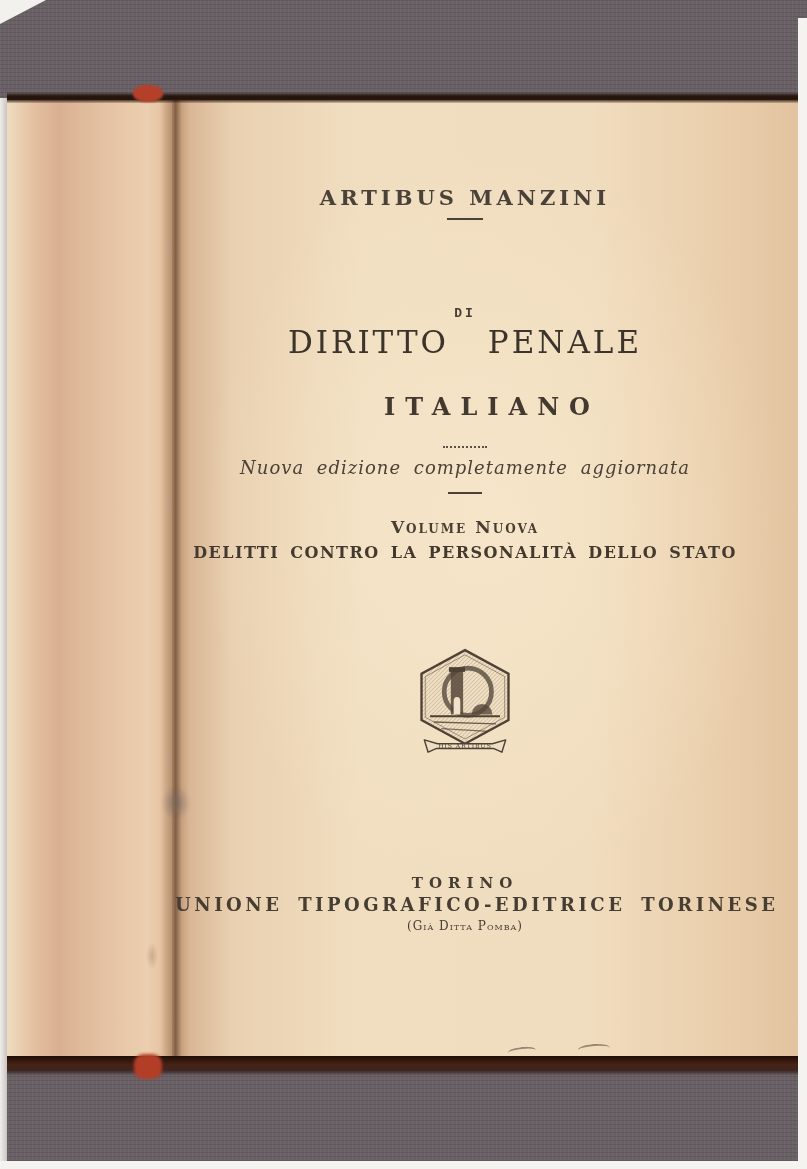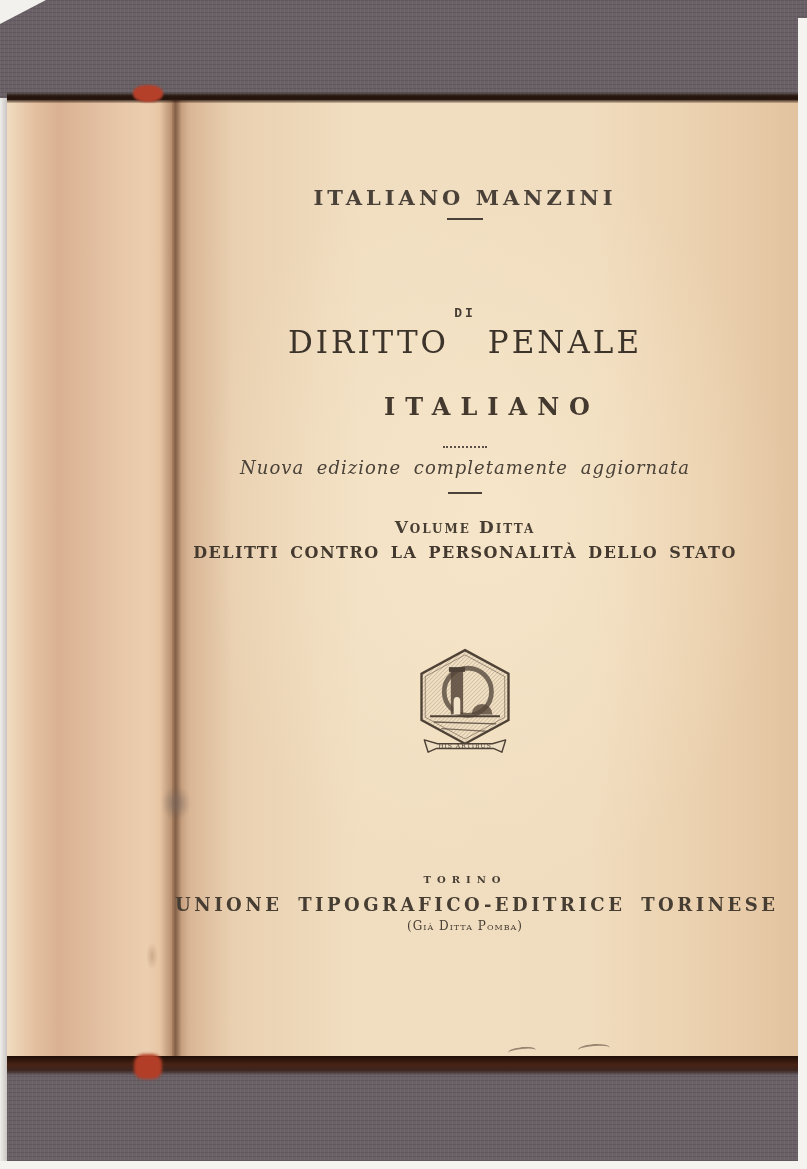--- a/index.html
+++ b/index.html
@@ -51,21 +51,21 @@
   .t2{top:306px;font-size:13px;font-weight:700;letter-spacing:3px;font-family:Liberation Mono, monospace;}
   .t3{top:324px;font-size:31px;font-weight:400;letter-spacing:3px;word-spacing:26px;color:#3c342b;}
   .t4{top:392px;font-size:24px;font-weight:700;letter-spacing:10px;color:#43392f;padding-left:27px;}
   .rule-dotted{position:absolute;left:50%;transform:translateX(-50%);top:446px;width:44px;
     border-top:2px dotted #5a5046;height:0;}
   .edition{top:457px;font-size:18px;font-style:italic;letter-spacing:1px;word-spacing:6px;color:#4a4138;}
   .rule-edition{top:492px;width:34px;}
   .volume{top:517px;font-size:17px;font-variant:small-caps;font-weight:600;letter-spacing:2px;}
   .subtitle{top:543px;font-size:16px;font-weight:700;letter-spacing:1.5px;word-spacing:4px;color:#43392f;}
   .emblem-wrap{position:absolute;top:648px;width:100%;text-align:center;}
-  .city{top:874px;font-size:10px;font-weight:700;letter-spacing:6px;}
+  .city{top:874px;font-size:15px;font-weight:700;letter-spacing:6px;}
   .publisher{top:894px;font-size:18px;font-weight:600;letter-spacing:3.5px;word-spacing:6px;}
   .former{top:919px;font-size:12px;font-variant:small-caps;letter-spacing:1px;}
 </style>
 </head>
 <body>
 
 <div class="scan">
 
   <div class="abs corner-tl"></div>
   <div class="abs edge-left"></div>
@@ -79,32 +79,32 @@
   <div class="abs bottom-edge"></div>
   <div class="abs ribbon-top"></div>
   <div class="abs ribbon-bottom"></div>
   <div class="abs smudge"></div>
   <div class="abs crease"></div>
   <div class="abs pencil pencil-1"></div>
   <div class="abs pencil pencil-2"></div>
 
   <div class="abs content">
 
-    <div class="line author">ITALIANO MANZINI</div>
+    <div class="line author">ARTIBUS MANZINI</div>
     <div class="rule rule-author"></div>
 
     <div class="line t2">DI</div>
     <div class="line t3">DIRITTO PENALE</div>
     <div class="line t4">ITALIANO</div>
 
     <div class="rule-dotted"></div>
     <div class="line edition">Nuova edizione completamente aggiornata</div>
     <div class="rule rule-edition"></div>
 
-    <div class="line volume">Volume Ditta</div>
+    <div class="line volume">Volume Nuova</div>
     <div class="line subtitle">DELITTI CONTRO LA PERSONALITÀ DELLO STATO</div>
 
     <div class="emblem-wrap">
       <svg width="104" height="112" viewBox="0 0 110 118">
         <defs>
           <pattern id="hatch" width="3" height="3" patternUnits="userSpaceOnUse" patternTransform="rotate(45)">
             <line x1="0" y1="0" x2="0" y2="3" stroke="#6d5c49" stroke-width="1"></line>
           </pattern>
         </defs>
         <polygon points="55,2 101,27 101,76 55,101 9,76 9,27" fill="url(#hatch)" fill-opacity="0.5" stroke="#4e4136" stroke-width="2.5"></polygon>

